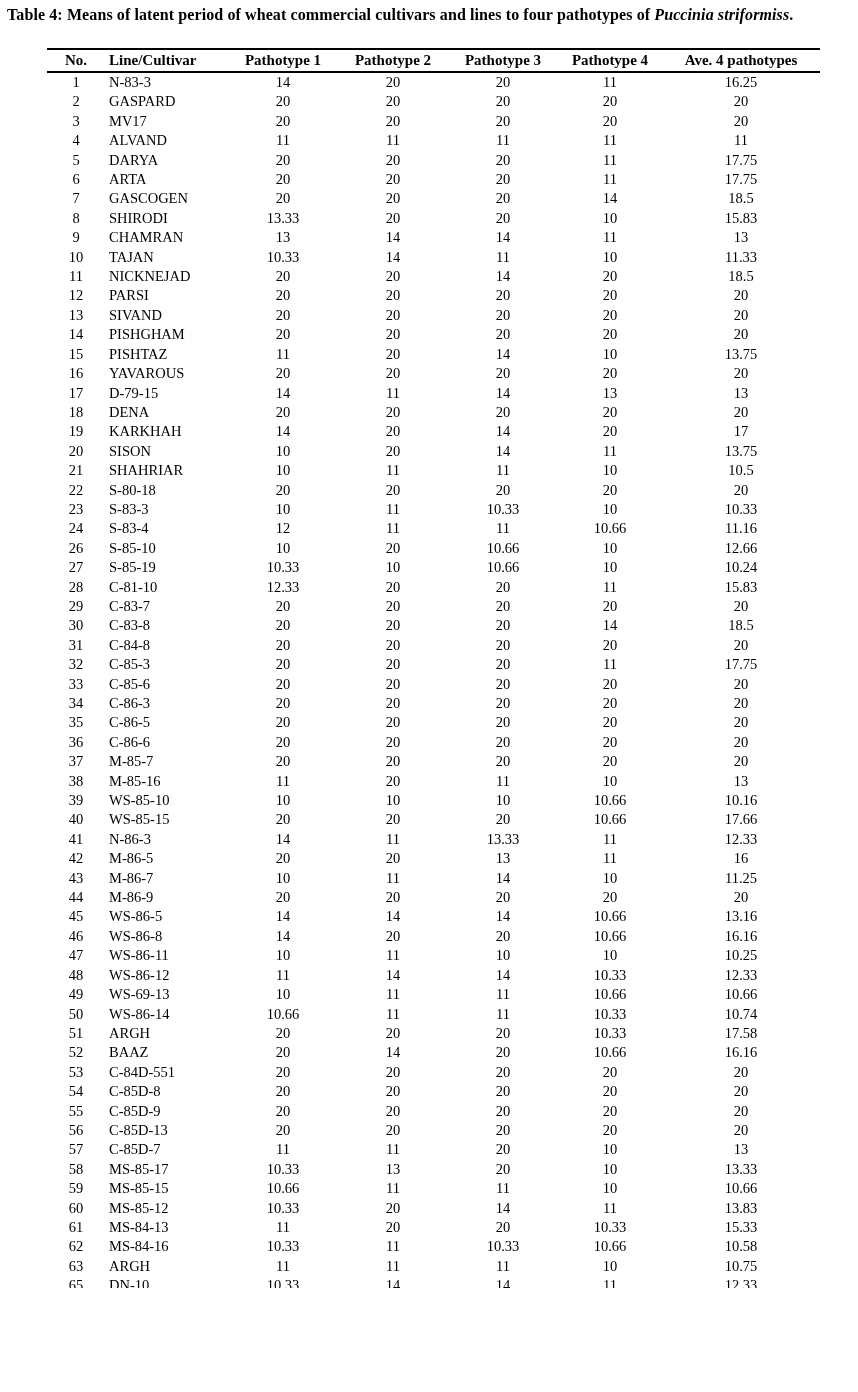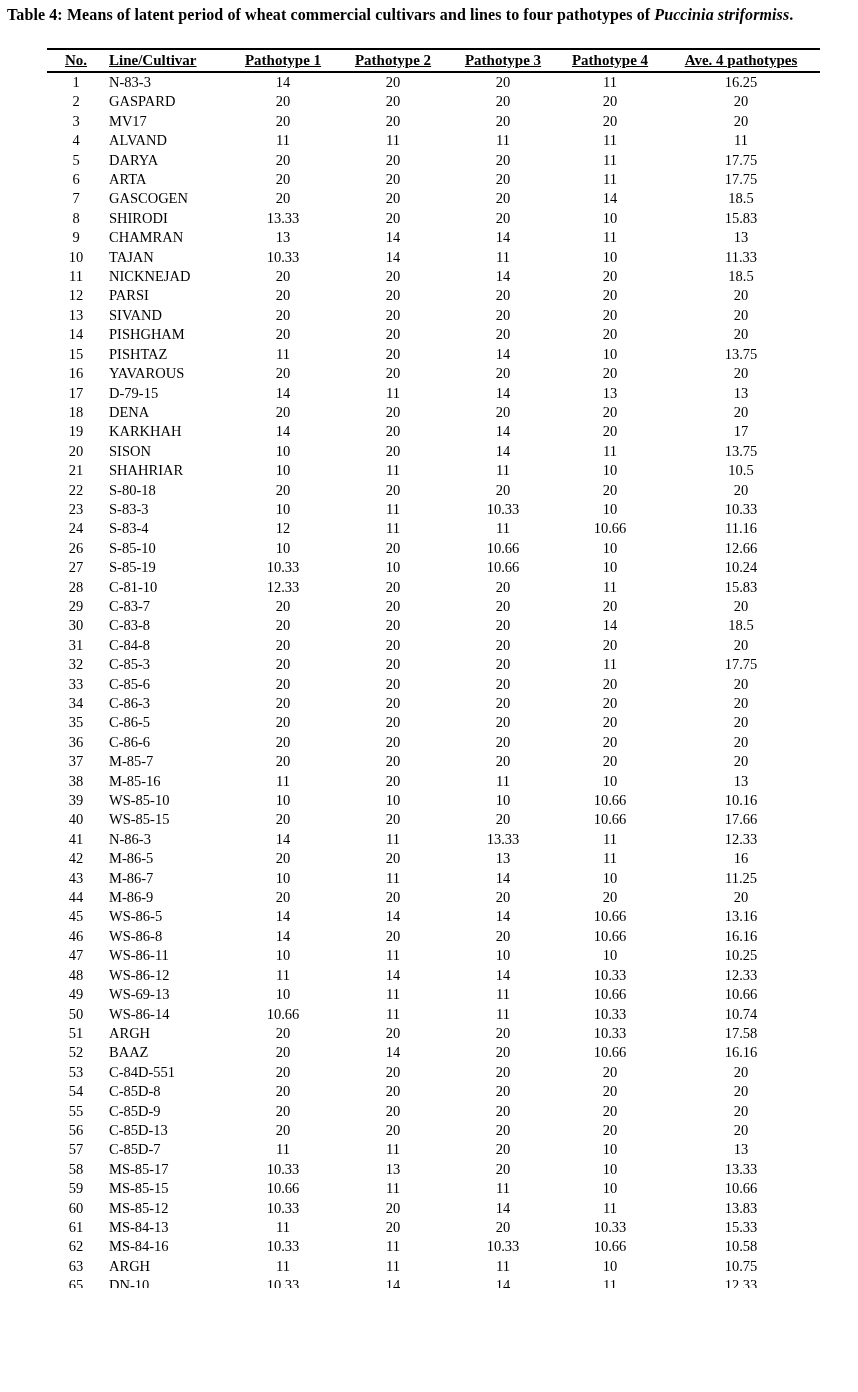--- a/index.html
+++ b/index.html
@@ -36,21 +36,20 @@
     border-top: 2px solid #000000;
     border-bottom: 2px solid #000000;
   }
   table.data-table th {
     font-weight: bold;
     font-size: 15px;
     padding: 2px 4px;
     height: 22px;
     text-align: center;
     white-space: nowrap;
-    text-decoration: underline;
   }
   table.data-table th.h-line { text-align: left; }
   table.data-table tbody { border-bottom: 2px solid #000000; }
   table.data-table td {
     font-size: 14.5px;
     height: 19.4px;
     line-height: 19.4px;
     padding: 0 4px;
     text-align: center;
     white-space: nowrap;

